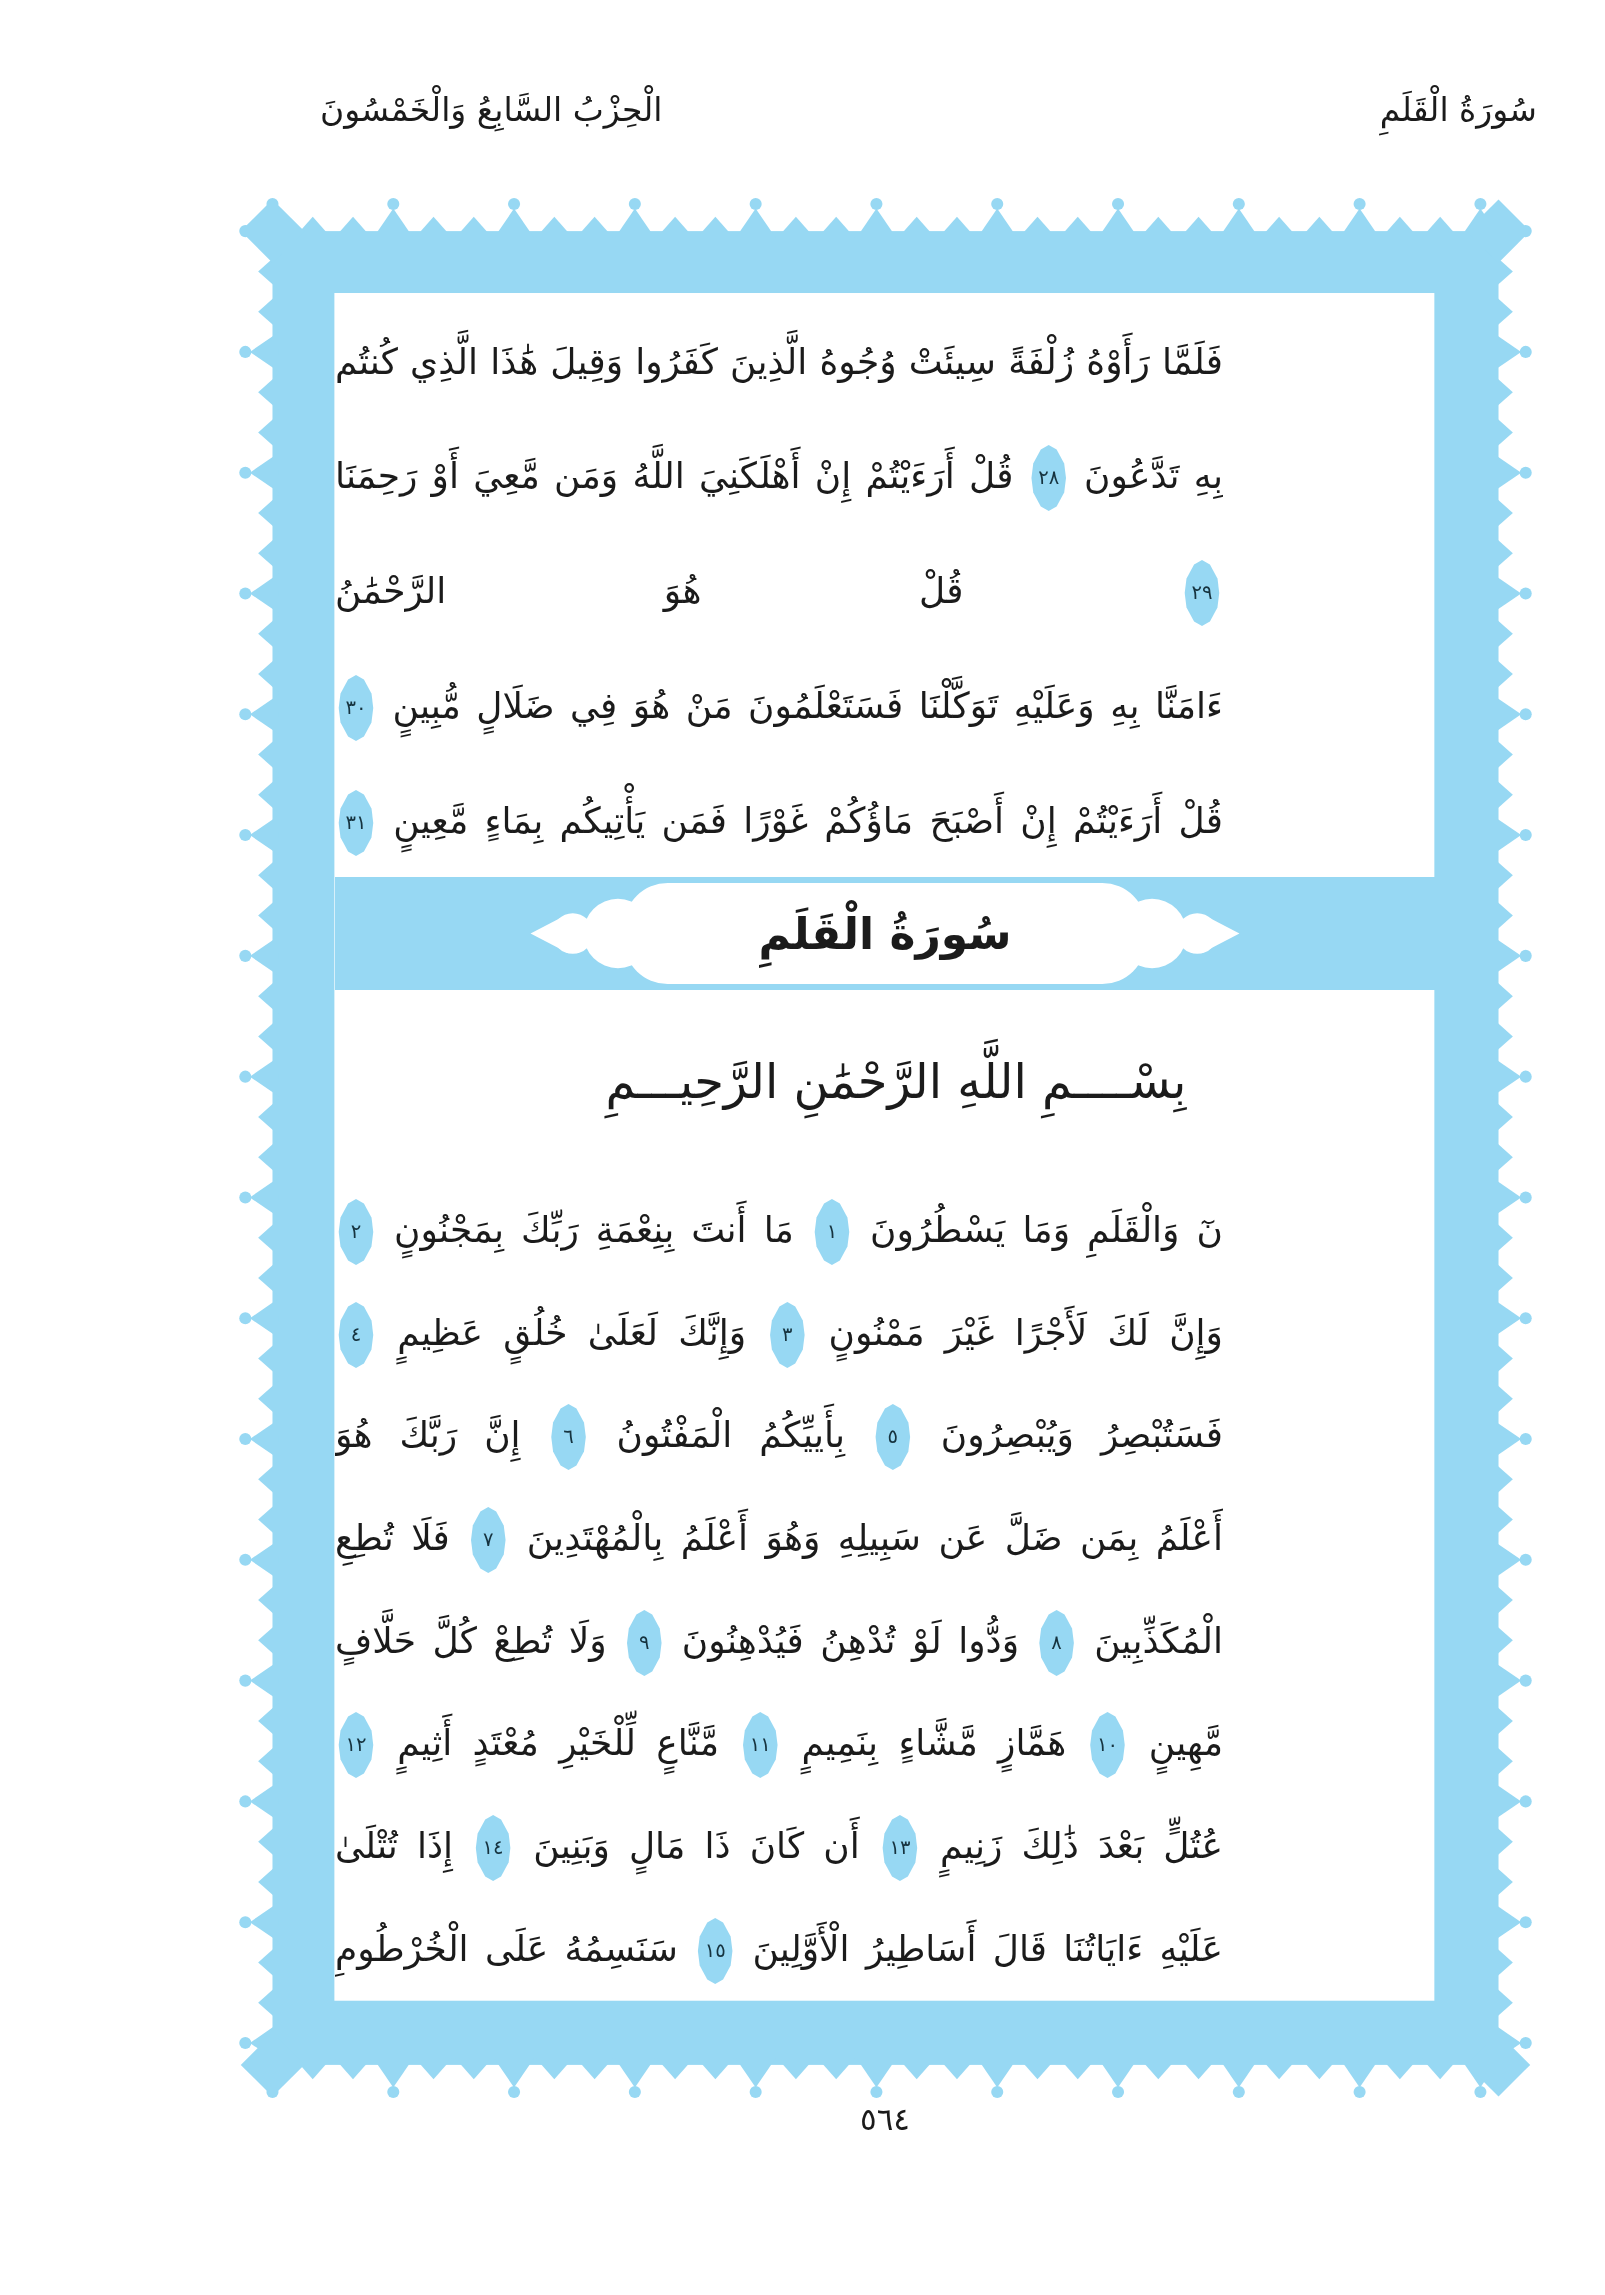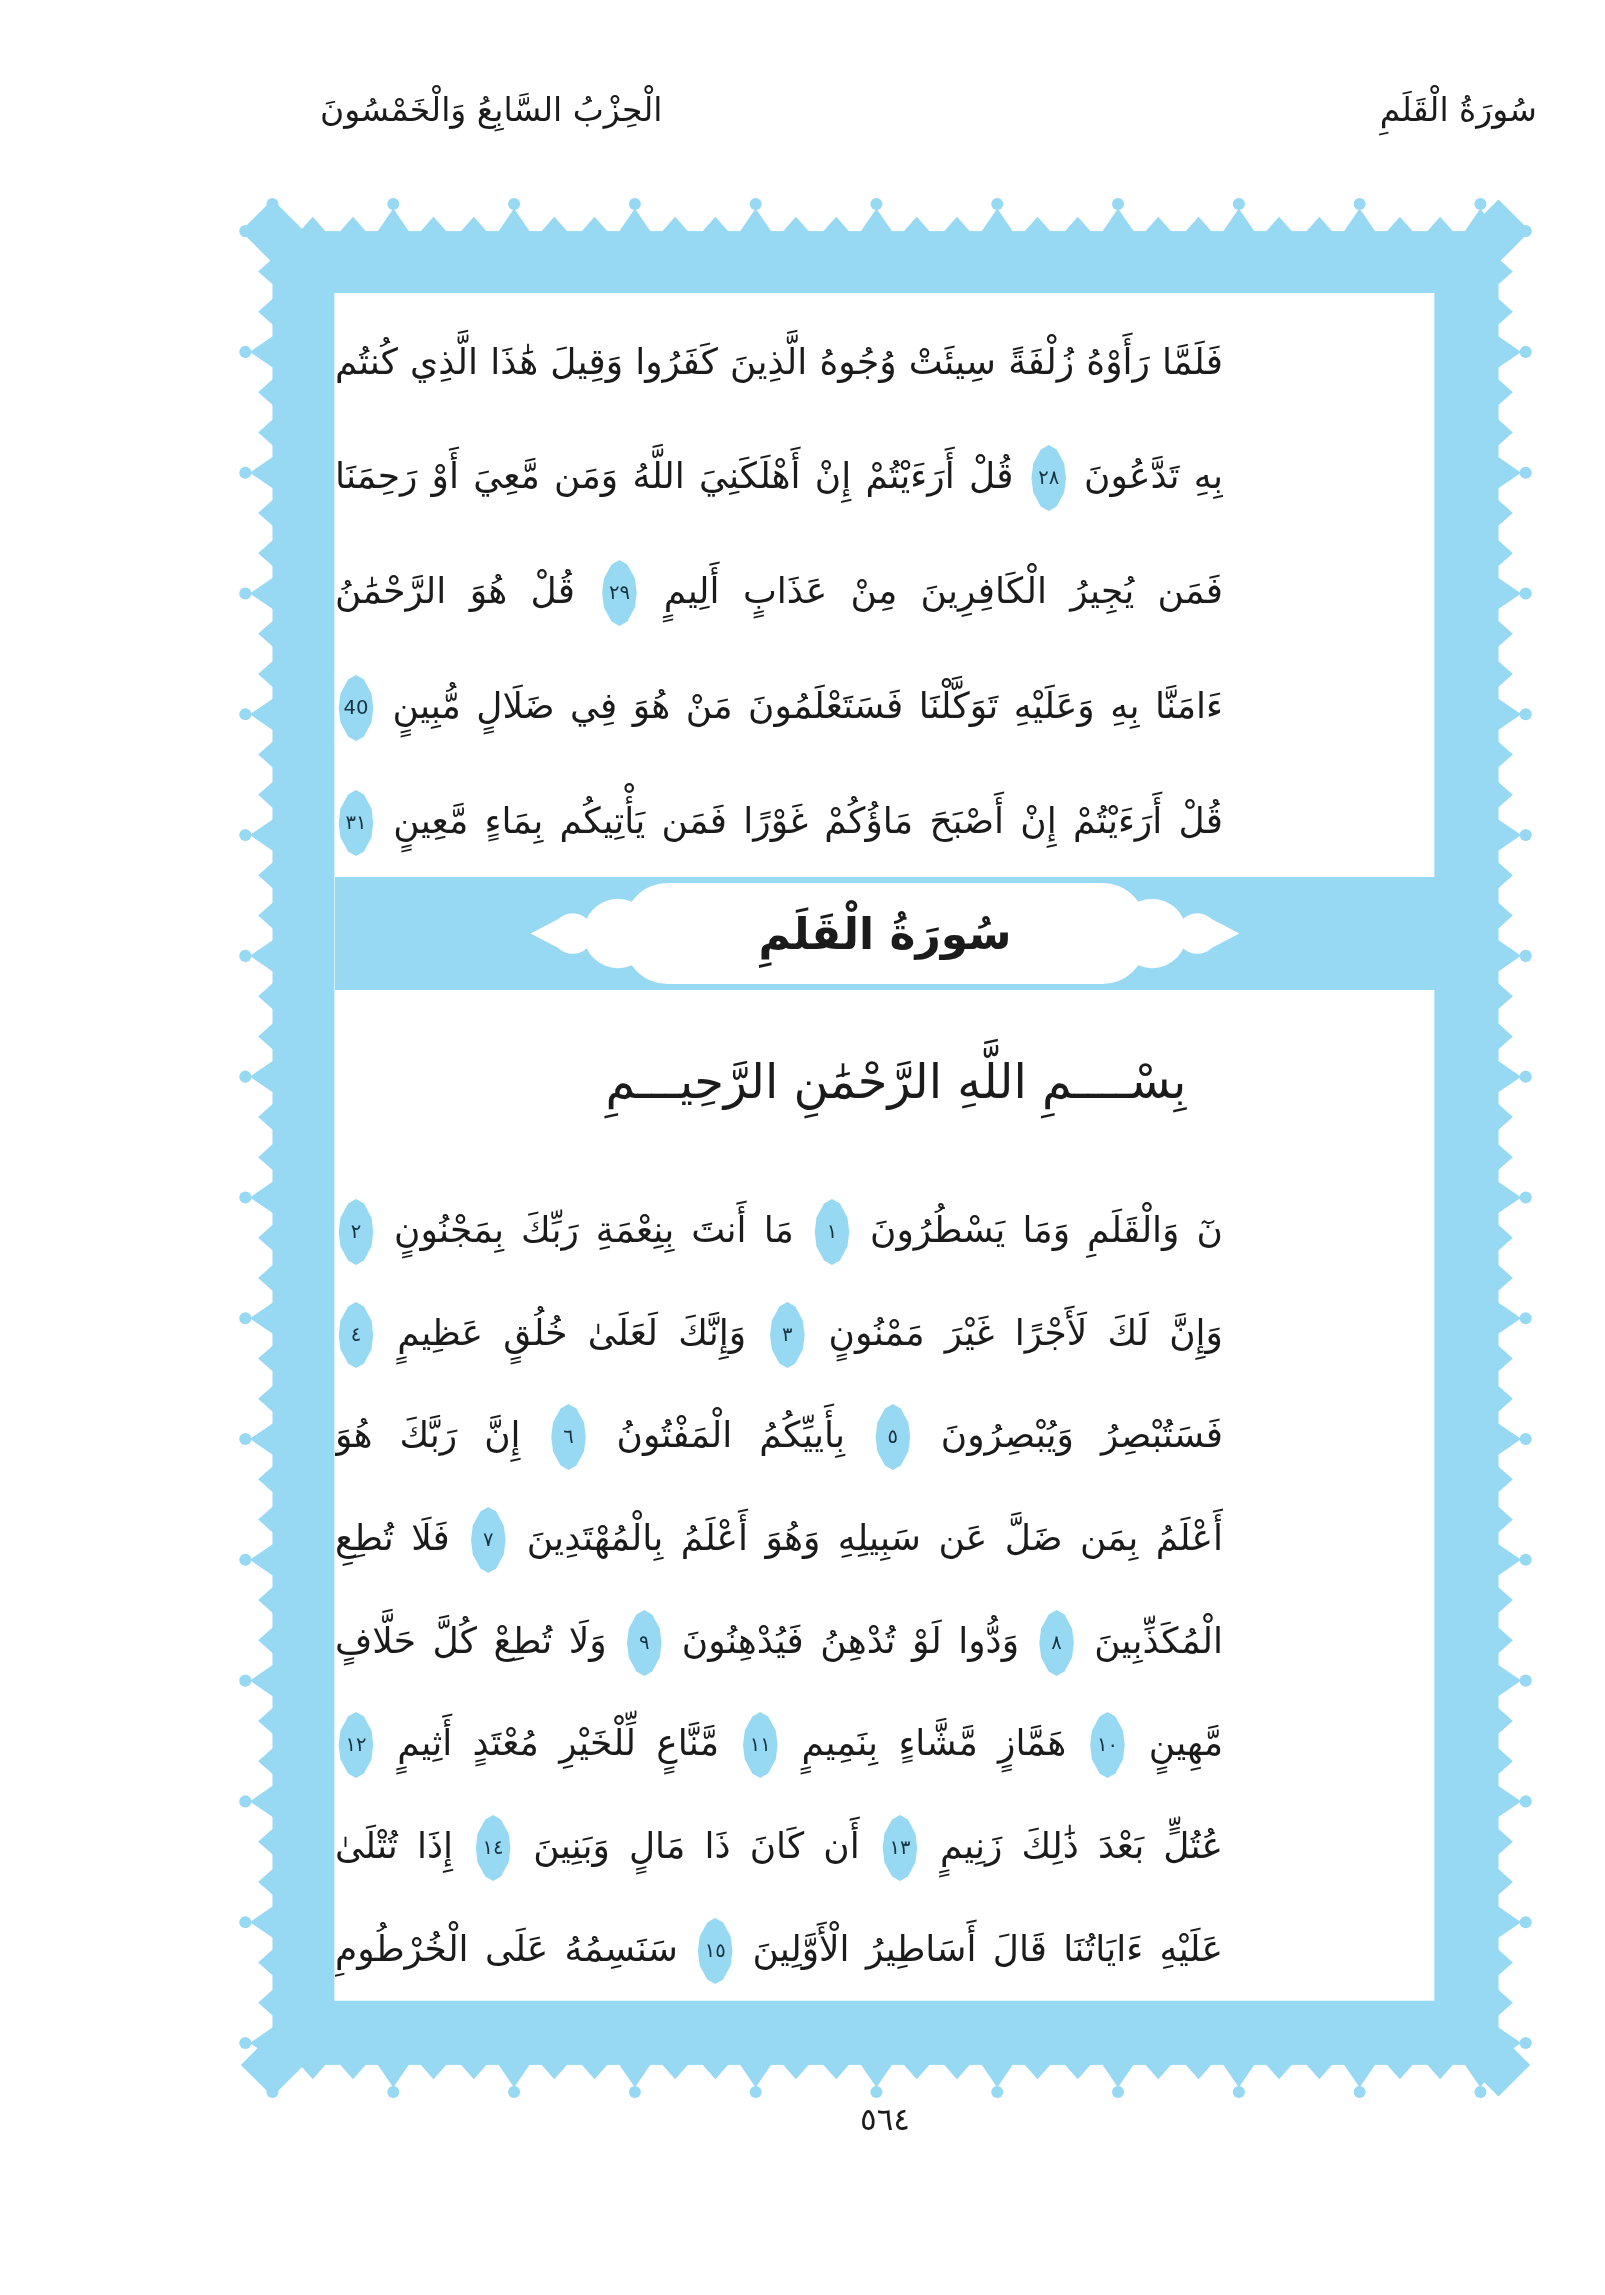--- a/index.html
+++ b/index.html
@@ -336,22 +336,22 @@
       <rect x="382" y="8" width="693" height="134" rx="58" fill="#ffffff"></rect>
     </svg>
     <div class="banner-title">سُورَةُ الْقَلَمِ</div>
   </div>
 
   <div class="bismillah">بِسْــــمِ اللَّهِ الرَّحْمَٰنِ الرَّحِيـــمِ</div>
 
   <div class="text-area" id="text-area">
       <div class="qline" style="top: 10.6px; height: 115px; line-height: 115px;"><span>فَلَمَّا رَأَوْهُ زُلْفَةً سِيئَتْ وُجُوهُ الَّذِينَ كَفَرُوا وَقِيلَ هَٰذَا الَّذِي كُنتُم</span></div>
       <div class="qline" style="top: 125px; height: 115px; line-height: 115px;"><span>بِهِ تَدَّعُونَ</span> <span class="ayah-marker"><span class="ayah-num">٢٨</span></span> <span>قُلْ أَرَءَيْتُمْ إِنْ أَهْلَكَنِيَ اللَّهُ وَمَن مَّعِيَ أَوْ رَحِمَنَا</span></div>
-      <div class="qline" style="top: 240px; height: 115px; line-height: 115px;"><span>فَمَن يُجِيرُ الْكَافِرِينَ مِنْ عَذَابٍ أَلِيمٍ</span> <span class="ayah-marker"><span class="ayah-num">٢٩</span></span> <span>قُلْ هُوَ الرَّحْمَٰنُ</span></div>
-      <div class="qline" style="top: 355px; height: 115px; line-height: 115px;"><span>ءَامَنَّا بِهِ وَعَلَيْهِ تَوَكَّلْنَا فَسَتَعْلَمُونَ مَنْ هُوَ فِي ضَلَالٍ مُّبِينٍ</span> <span class="ayah-marker"><span class="ayah-num">40</span></span></div>
+      <div class="qline" style="top: 240px; height: 115px; line-height: 115px;"> <span class="ayah-marker"><span class="ayah-num">٢٩</span></span> <span>قُلْ هُوَ الرَّحْمَٰنُ</span></div>
+      <div class="qline" style="top: 355px; height: 115px; line-height: 115px;"><span>ءَامَنَّا بِهِ وَعَلَيْهِ تَوَكَّلْنَا فَسَتَعْلَمُونَ مَنْ هُوَ فِي ضَلَالٍ مُّبِينٍ</span> <span class="ayah-marker"><span class="ayah-num">٣٠</span></span></div>
       <div class="qline" style="top: 470px; height: 115px; line-height: 115px;"><span>قُلْ أَرَءَيْتُمْ إِنْ أَصْبَحَ مَاؤُكُمْ غَوْرًا فَمَن يَأْتِيكُم بِمَاءٍ مَّعِينٍ</span> <span class="ayah-marker"><span class="ayah-num">٣١</span></span></div>
       <div class="qline" style="top: 885px; height: 103px; line-height: 103px;"><span>نٓ وَالْقَلَمِ وَمَا يَسْطُرُونَ</span> <span class="ayah-marker"><span class="ayah-num">١</span></span> <span>مَا أَنتَ بِنِعْمَةِ رَبِّكَ بِمَجْنُونٍ</span> <span class="ayah-marker"><span class="ayah-num">٢</span></span></div>
       <div class="qline" style="top: 988px; height: 103px; line-height: 103px;"><span>وَإِنَّ لَكَ لَأَجْرًا غَيْرَ مَمْنُونٍ</span> <span class="ayah-marker"><span class="ayah-num">٣</span></span> <span>وَإِنَّكَ لَعَلَىٰ خُلُقٍ عَظِيمٍ</span> <span class="ayah-marker"><span class="ayah-num">٤</span></span></div>
       <div class="qline" style="top: 1090px; height: 103px; line-height: 103px;"><span>فَسَتُبْصِرُ وَيُبْصِرُونَ</span> <span class="ayah-marker"><span class="ayah-num">٥</span></span> <span>بِأَييِّكُمُ الْمَفْتُونُ</span> <span class="ayah-marker"><span class="ayah-num">٦</span></span> <span>إِنَّ رَبَّكَ هُوَ</span></div>
       <div class="qline" style="top: 1193px; height: 103px; line-height: 103px;"><span>أَعْلَمُ بِمَن ضَلَّ عَن سَبِيلِهِ وَهُوَ أَعْلَمُ بِالْمُهْتَدِينَ</span> <span class="ayah-marker"><span class="ayah-num">٧</span></span> <span>فَلَا تُطِعِ</span></div>
       <div class="qline" style="top: 1296px; height: 103px; line-height: 103px;"><span>الْمُكَذِّبِينَ</span> <span class="ayah-marker"><span class="ayah-num">٨</span></span> <span>وَدُّوا لَوْ تُدْهِنُ فَيُدْهِنُونَ</span> <span class="ayah-marker"><span class="ayah-num">٩</span></span> <span>وَلَا تُطِعْ كُلَّ حَلَّافٍ</span></div>
       <div class="qline" style="top: 1398px; height: 103px; line-height: 103px;"><span>مَّهِينٍ</span> <span class="ayah-marker"><span class="ayah-num">١٠</span></span> <span>هَمَّازٍ مَّشَّاءٍ بِنَمِيمٍ</span> <span class="ayah-marker"><span class="ayah-num">١١</span></span> <span>مَّنَّاعٍ لِّلْخَيْرِ مُعْتَدٍ أَثِيمٍ</span> <span class="ayah-marker"><span class="ayah-num">١٢</span></span></div>
       <div class="qline" style="top: 1501px; height: 103px; line-height: 103px;"><span>عُتُلٍّ بَعْدَ ذَٰلِكَ زَنِيمٍ</span> <span class="ayah-marker"><span class="ayah-num">١٣</span></span> <span>أَن كَانَ ذَا مَالٍ وَبَنِينَ</span> <span class="ayah-marker"><span class="ayah-num">١٤</span></span> <span>إِذَا تُتْلَىٰ</span></div>
       <div class="qline" style="top: 1604px; height: 103px; line-height: 103px;"><span>عَلَيْهِ ءَايَاتُنَا قَالَ أَسَاطِيرُ الْأَوَّلِينَ</span> <span class="ayah-marker"><span class="ayah-num">١٥</span></span> <span>سَنَسِمُهُ عَلَى الْخُرْطُومِ</span> <span class="ayah-marker"><span class="ayah-num">١٦</span></span></div>
     </div>

